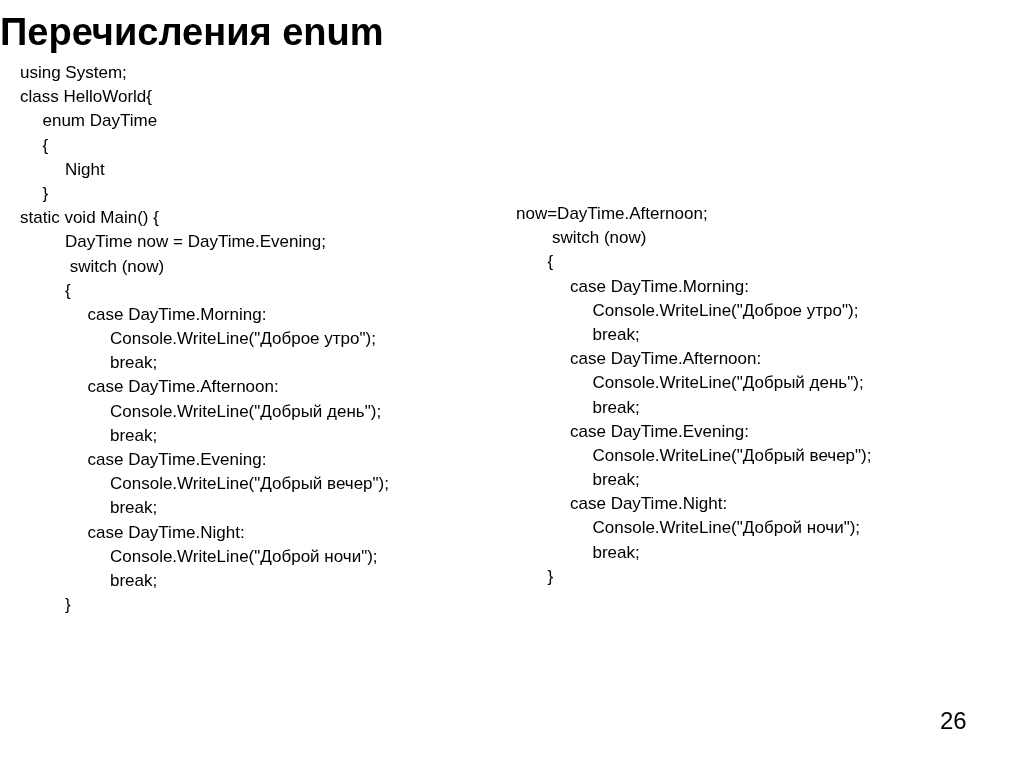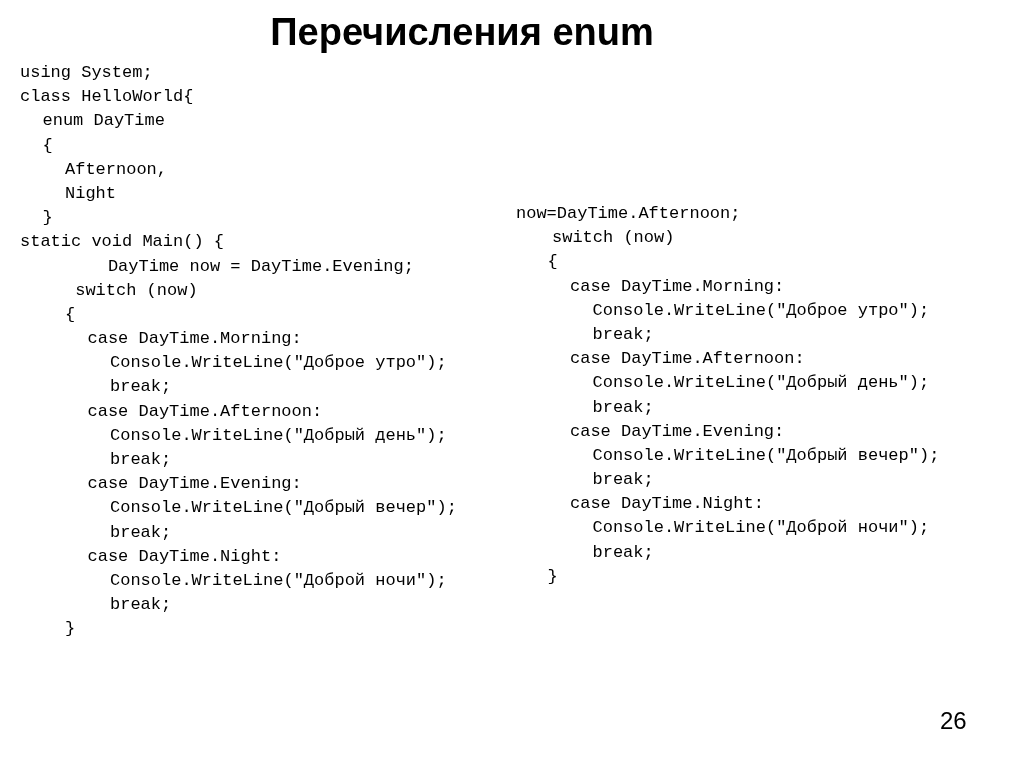--- a/index.html
+++ b/index.html
@@ -13,65 +13,63 @@
       position: relative;
       overflow: hidden;
       font-family: "Liberation Sans", sans-serif;
       color: #000000;
     }
     .title {
       position: absolute;
       top: 8px;
       left: 0;
       width: 924px;
-      text-align: center;
+      text-align: left;
       font-size: 38px;
       font-weight: bold;
       line-height: 48px;
     }
     .code-block {
       position: absolute;
       font-size: 17px;
       line-height: 24.2px;
     }
     .code-left {
       left: 20px;
       top: 61px;
     }
     .code-right {
       left: 516px;
       top: 202px;
     }
     .code-line {
       white-space: pre;
       height: 24.2px;
-      font-family: Liberation Mono, monospace;
     }
     .page-number {
       position: absolute;
       left: 940px;
       top: 707px;
       font-size: 24px;
     }
   </style>
 </head>
 <body>
 
 <div class="title">Перечисления enum</div>
 
 <div class="code-block code-left">
     <div class="code-line" style="padding-left: 0px;">using System;</div>
     <div class="code-line" style="padding-left: 0px;">class HelloWorld{</div>
     <div class="code-line" style="padding-left: 22.5px;">enum DayTime</div>
     <div class="code-line" style="padding-left: 22.5px;">{</div>
-    <div class="code-line" style="padding-left: 45px;">Afternoon,</div>
     <div class="code-line" style="padding-left: 45px;">Night</div>
     <div class="code-line" style="padding-left: 22.5px;">}</div>
     <div class="code-line" style="padding-left: 0px;">static void Main() {</div>
-    <div class="code-line" style="padding-left: 45px; text-align: center;">DayTime now = DayTime.Evening;</div>
+    <div class="code-line" style="padding-left: 45px;">DayTime now = DayTime.Evening;</div>
     <div class="code-line" style="padding-left: 45px;"> switch (now)</div>
     <div class="code-line" style="padding-left: 45px;">{</div>
     <div class="code-line" style="padding-left: 67.5px;">case DayTime.Morning:</div>
     <div class="code-line" style="padding-left: 90px;">Console.WriteLine("Доброе утро");</div>
     <div class="code-line" style="padding-left: 90px;">break;</div>
     <div class="code-line" style="padding-left: 67.5px;">case DayTime.Afternoon:</div>
     <div class="code-line" style="padding-left: 90px;">Console.WriteLine("Добрый день");</div>
     <div class="code-line" style="padding-left: 90px;">break;</div>
     <div class="code-line" style="padding-left: 67.5px;">case DayTime.Evening:</div>
     <div class="code-line" style="padding-left: 90px;">Console.WriteLine("Добрый вечер");</div>

